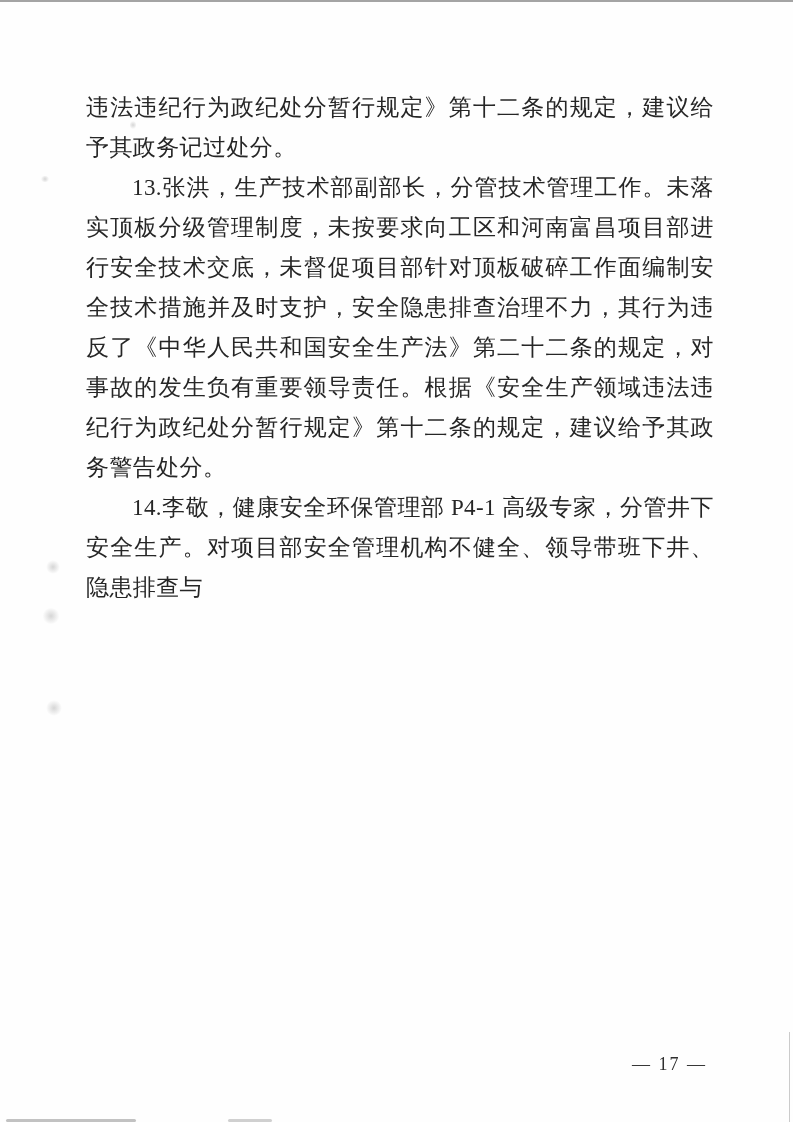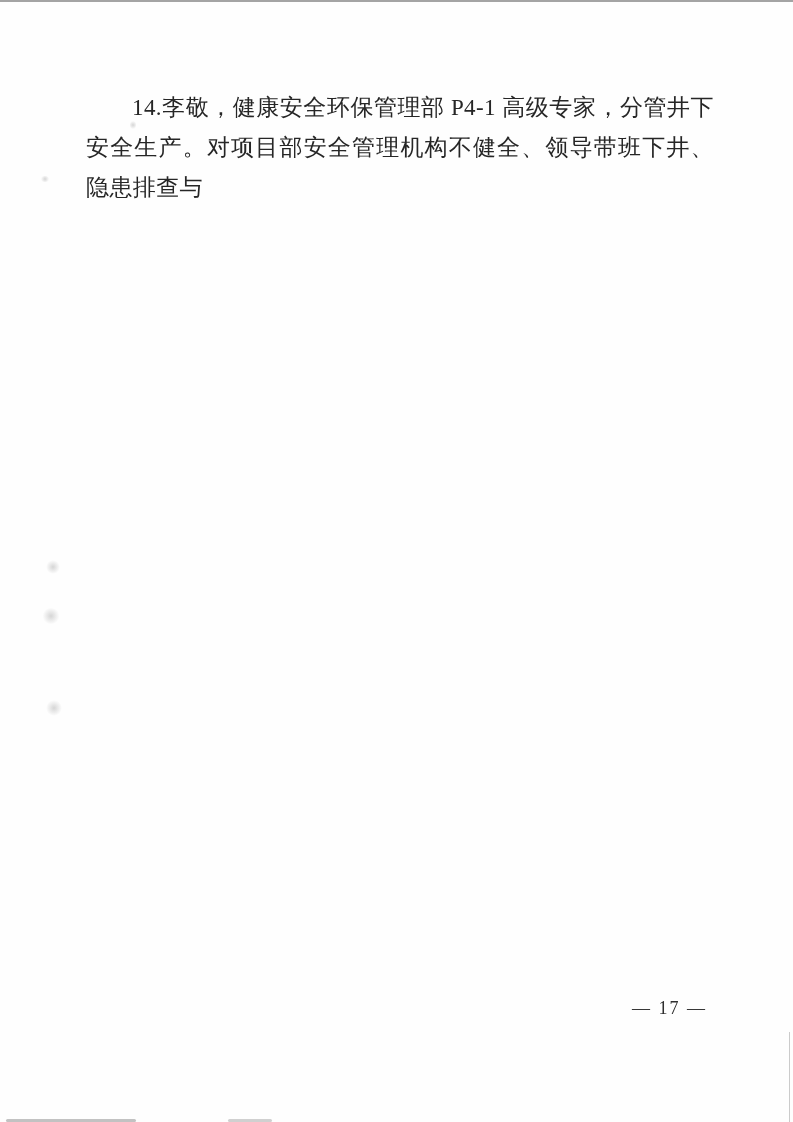--- a/index.html
+++ b/index.html
@@ -73,21 +73,21 @@
     text-align: justify;
     text-justify: inter-ideograph;
     word-break: break-all;
   }
   .para.indent {
     text-indent: 2em;
   }
 
   .page-number {
     position: absolute;
-    top: 998px;
+    top: 1054px;
     left: 632px;
     font-size: 18px;
     letter-spacing: 2px;
     color: #2e2e2e;
     font-family: "Liberation Serif", "DejaVu Serif", serif;
   }
 </style>
 </head>
 <body>
 
@@ -95,20 +95,22 @@
 
   <div class="top-edge"></div>
 
   <div class="speckle sp1"></div>
   <div class="speckle sp2"></div>
   <div class="speckle sp3"></div>
   <div class="speckle sp4"></div>
   <div class="speckle sp5"></div>
 
   <div class="text-block" id="paragraphs">
+      <p class="para">违法违纪行为政纪处分暂行规定》第十二条的规定，建议给予其政务记过处分。</p>
+      <p class="para indent">13.张洪，生产技术部副部长，分管技术管理工作。未落实顶板分级管理制度，未按要求向工区和河南富昌项目部进行安全技术交底，未督促项目部针对顶板破碎工作面编制安全技术措施并及时支护，安全隐患排查治理不力，其行为违反了《中华人民共和国安全生产法》第二十二条的规定，对事故的发生负有重要领导责任。根据《安全生产领域违法违纪行为政纪处分暂行规定》第十二条的规定，建议给予其政务警告处分。</p>
       <p class="para indent">14.李敬，健康安全环保管理部 P4-1 高级专家，分管井下安全生产。对项目部安全管理机构不健全、领导带班下井、隐患排查与</p>
     </div>
 
   <div class="page-number">— 17 —</div>
 
   <div class="bottom-smudge-a"></div>
   <div class="bottom-smudge-b"></div>
   <div class="right-edge"></div>
 
 </div>

